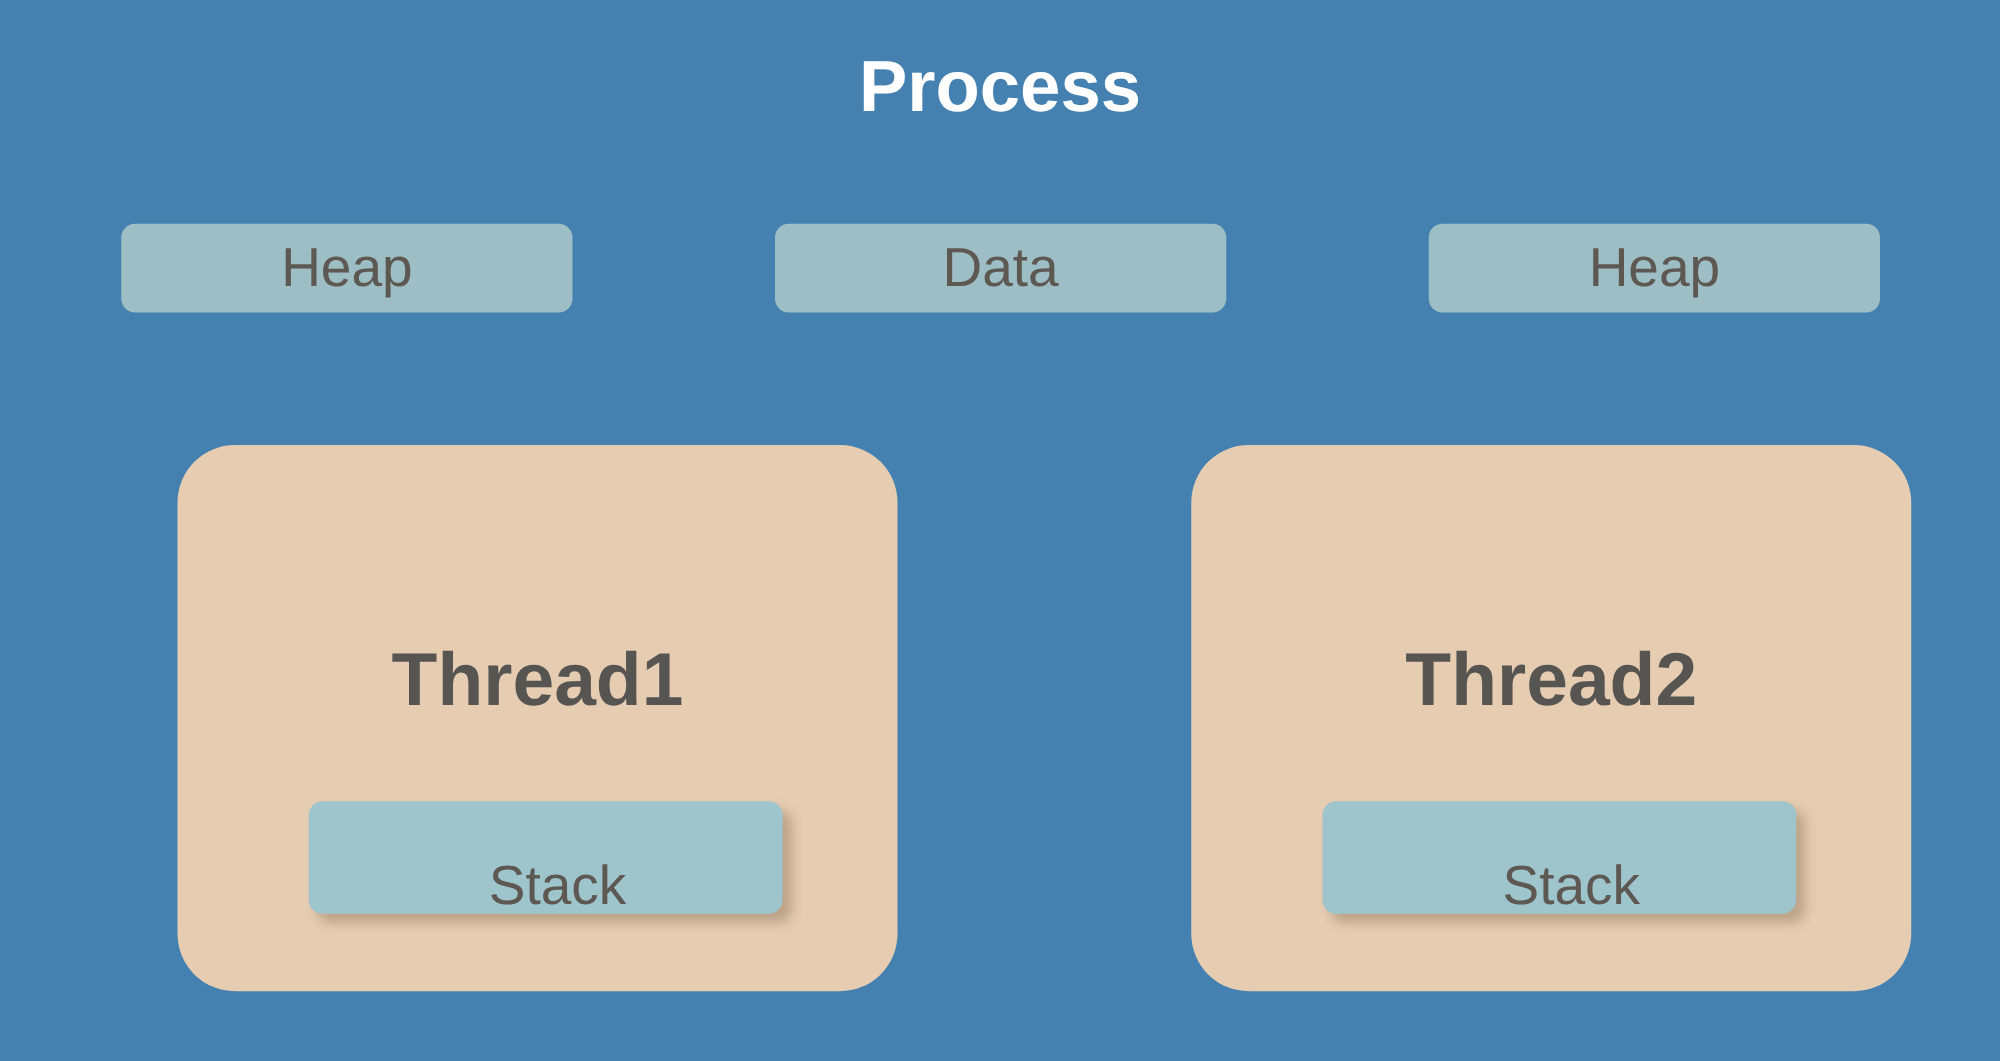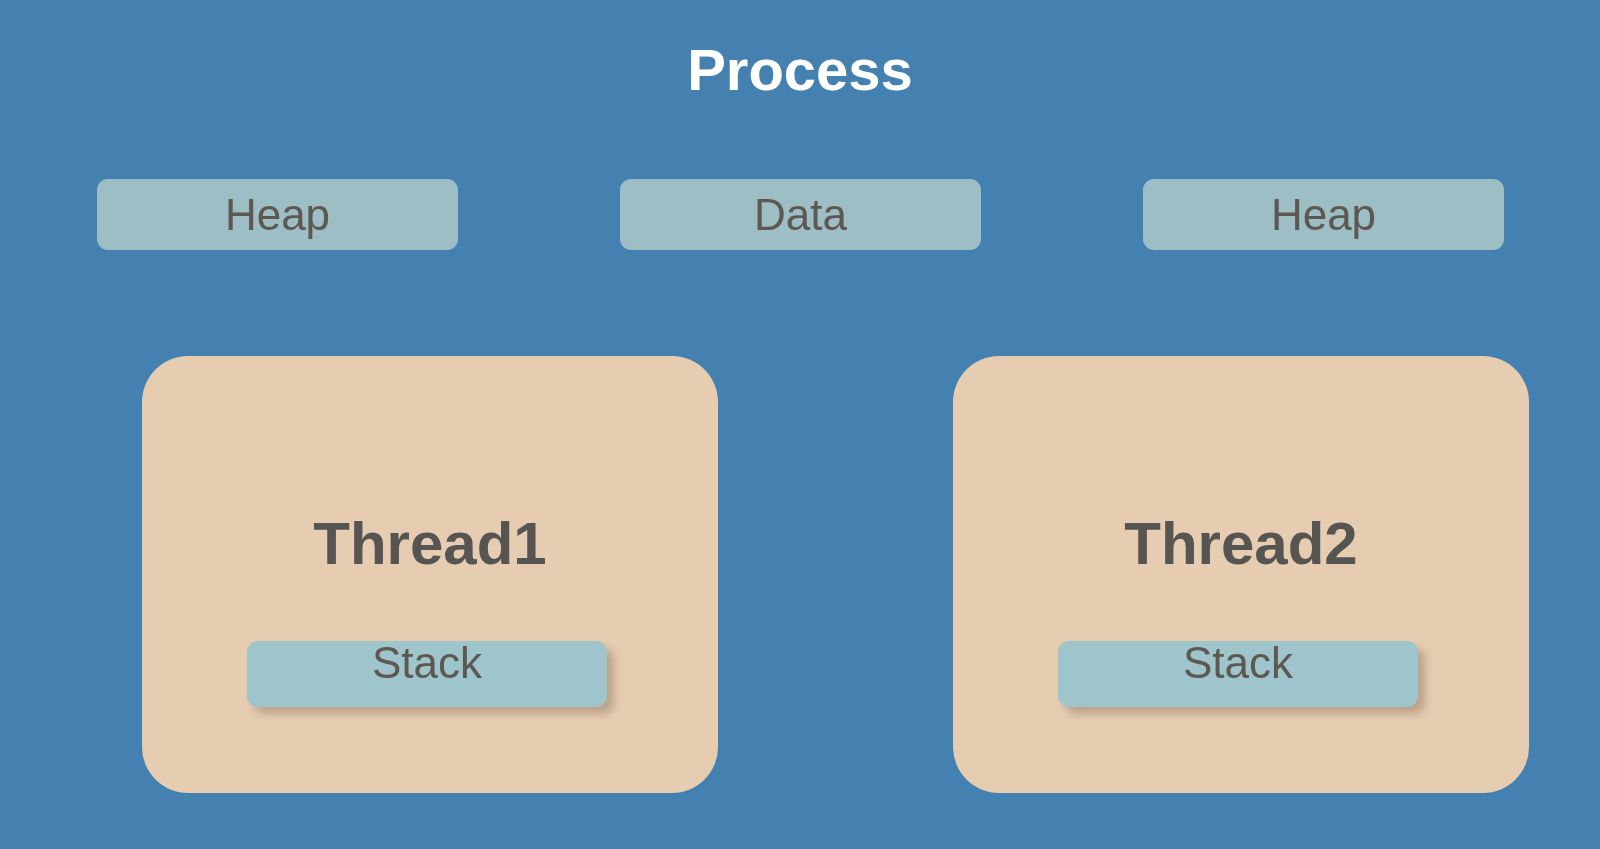--- a/index.html
+++ b/index.html
@@ -81,27 +81,28 @@
     font-weight: bold;
     line-height: 1;
   }
 
   
   .stack-box {
     position: absolute;
     top: 285px;
     left: 105px;
     width: 360px;
-    height: 66px;
+    height: 90px;
     background: #9ec4cc;
     border-radius: 11px;
     box-shadow: 7px 7px 9px rgba(90, 65, 45, 0.30);
     display: flex;
-    align-items: flex-start;
+    align-items: flex-end;
     justify-content: center;
+    padding-left: 19px;
   }
   .stack-box .stack-label {
     color: #5d5852;
     font-size: 44px;
     font-weight: normal;
     line-height: 1;
   }
 </style>
 </head>
 <body>

